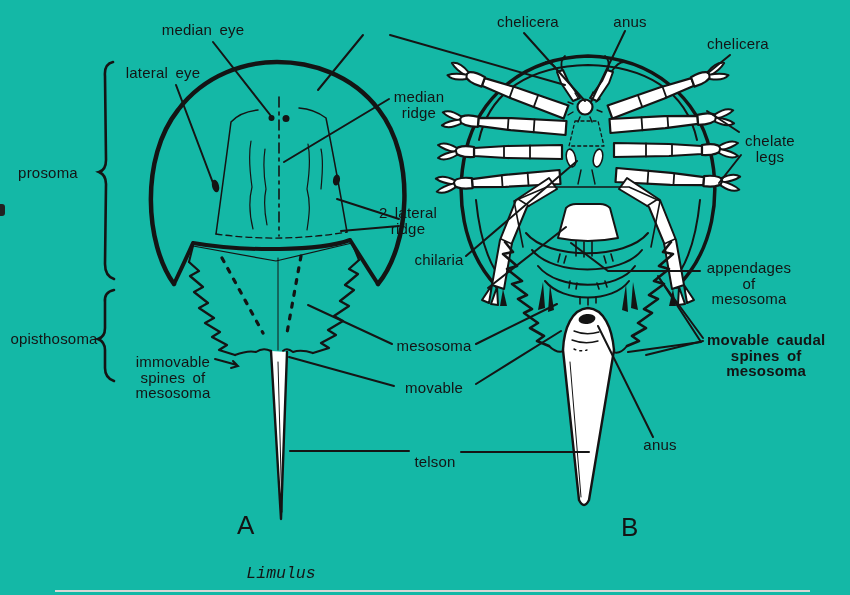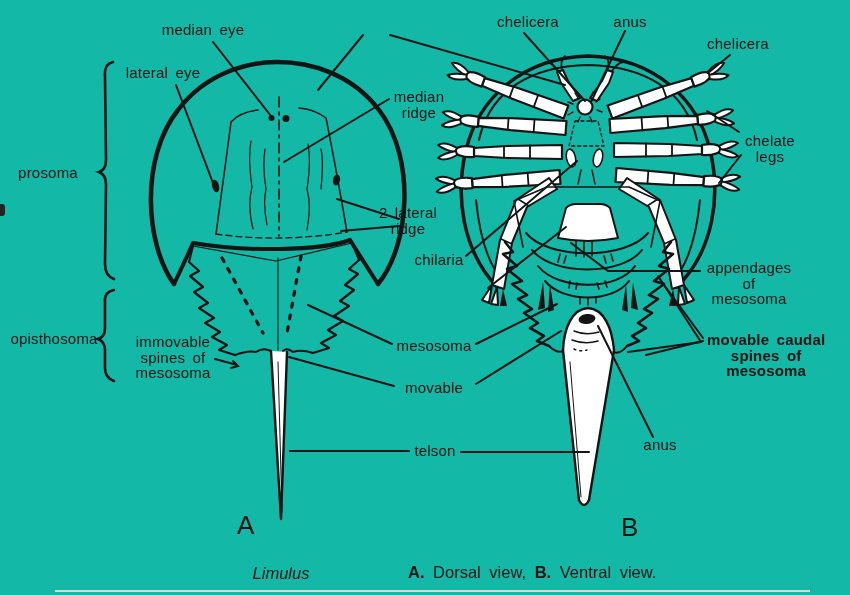--- a/index.html
+++ b/index.html
@@ -12,21 +12,21 @@
     position:absolute;font-size:15px;line-height:15.5px;letter-spacing:.2px;
     word-spacing:3px;white-space:pre-line;text-align:center;color:#141414;
     transform:translateX(-50%);
   }
   .lbl.left{transform:none;text-align:center;font-weight:bold;}
   .viewletter{
     position:absolute;font-size:26px;font-weight:500;transform:translateX(-50%);
     color:#141414;letter-spacing:.5px;
   }
   .caption{
-    position:absolute;font-family:Liberation Sans, sans-serif;font-size:16.5px;
+    position:absolute;font-family:Liberation Mono, monospace;font-size:16.5px;
     color:#141414;word-spacing:4px;white-space:nowrap;
   }
   .caption .b{font-weight:bold;}
   .caption.species{font-style:italic;transform:translateX(-50%);}
   .scanline{position:absolute;left:55px;right:40px;bottom:3px;height:2px;background:#d8d8d5;}
   .scanmark{position:absolute;left:0;top:204px;width:5px;height:12px;background:#222;border-radius:0 3px 3px 0;}
 </style>
 </head>
 <body>
 
@@ -162,35 +162,34 @@
   <div class="lbl" style="left:163px;top:65px">lateral eye</div>
   <div class="lbl" style="left:419px;top:89px">median
 ridge</div>
   <div class="lbl" style="left:770px;top:133px">chelate
 legs</div>
   <div class="lbl" style="left:48px;top:165px">prosoma</div>
   <div class="lbl" style="left:408px;top:205px">2 lateral
 ridge</div>
   <div class="lbl" style="left:439px;top:252px">chilaria</div>
   <div class="lbl" style="left:54px;top:331px">opisthosoma</div>
-  <div class="lbl" style="left:173px;top:334px">immovable
+  <div class="lbl" style="left:173px;top:354px">immovable
 spines of
 mesosoma</div>
   <div class="lbl" style="left:434px;top:338px">mesosoma</div>
   <div class="lbl" style="left:434px;top:380px">movable</div>
-  <div class="lbl" style="left:435px;top:443px">telson</div>
+  <div class="lbl" style="left:435px;top:454px">telson</div>
   <div class="lbl" style="left:660px;top:437px">anus</div>
   <div class="lbl" style="left:749px;top:260px">appendages
 of
 mesosoma</div>
   <div class="lbl left" style="left:707px;top:332px">movable caudal
 spines of
 mesosoma</div>
 
   <div class="viewletter" style="left:246px;top:510px">A</div>
   <div class="viewletter" style="left:630px;top:512px">B</div>
 
   <div class="caption species" style="left:281px;top:564px">Limulus</div>
-  <div class="caption" style="left:408px;top:563px"><span class="b">A.</span><span> Dorsal view, </span><span class="b">B.</span><span> Ventral view.</span></div>
 
   <div class="scanline"></div>
   <div class="scanmark"></div>
 </div>
 
 </body></html>

